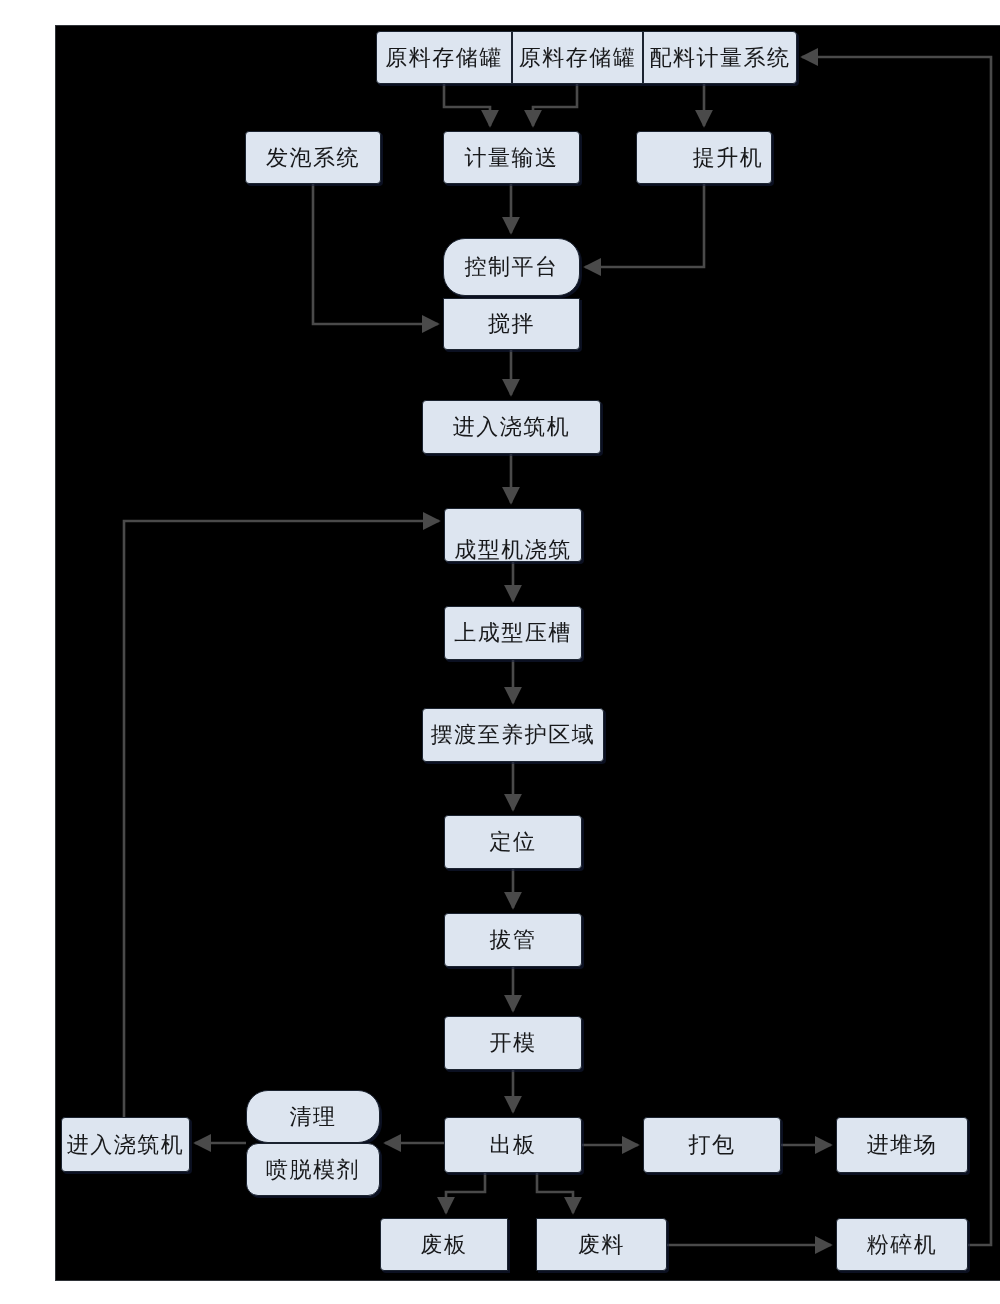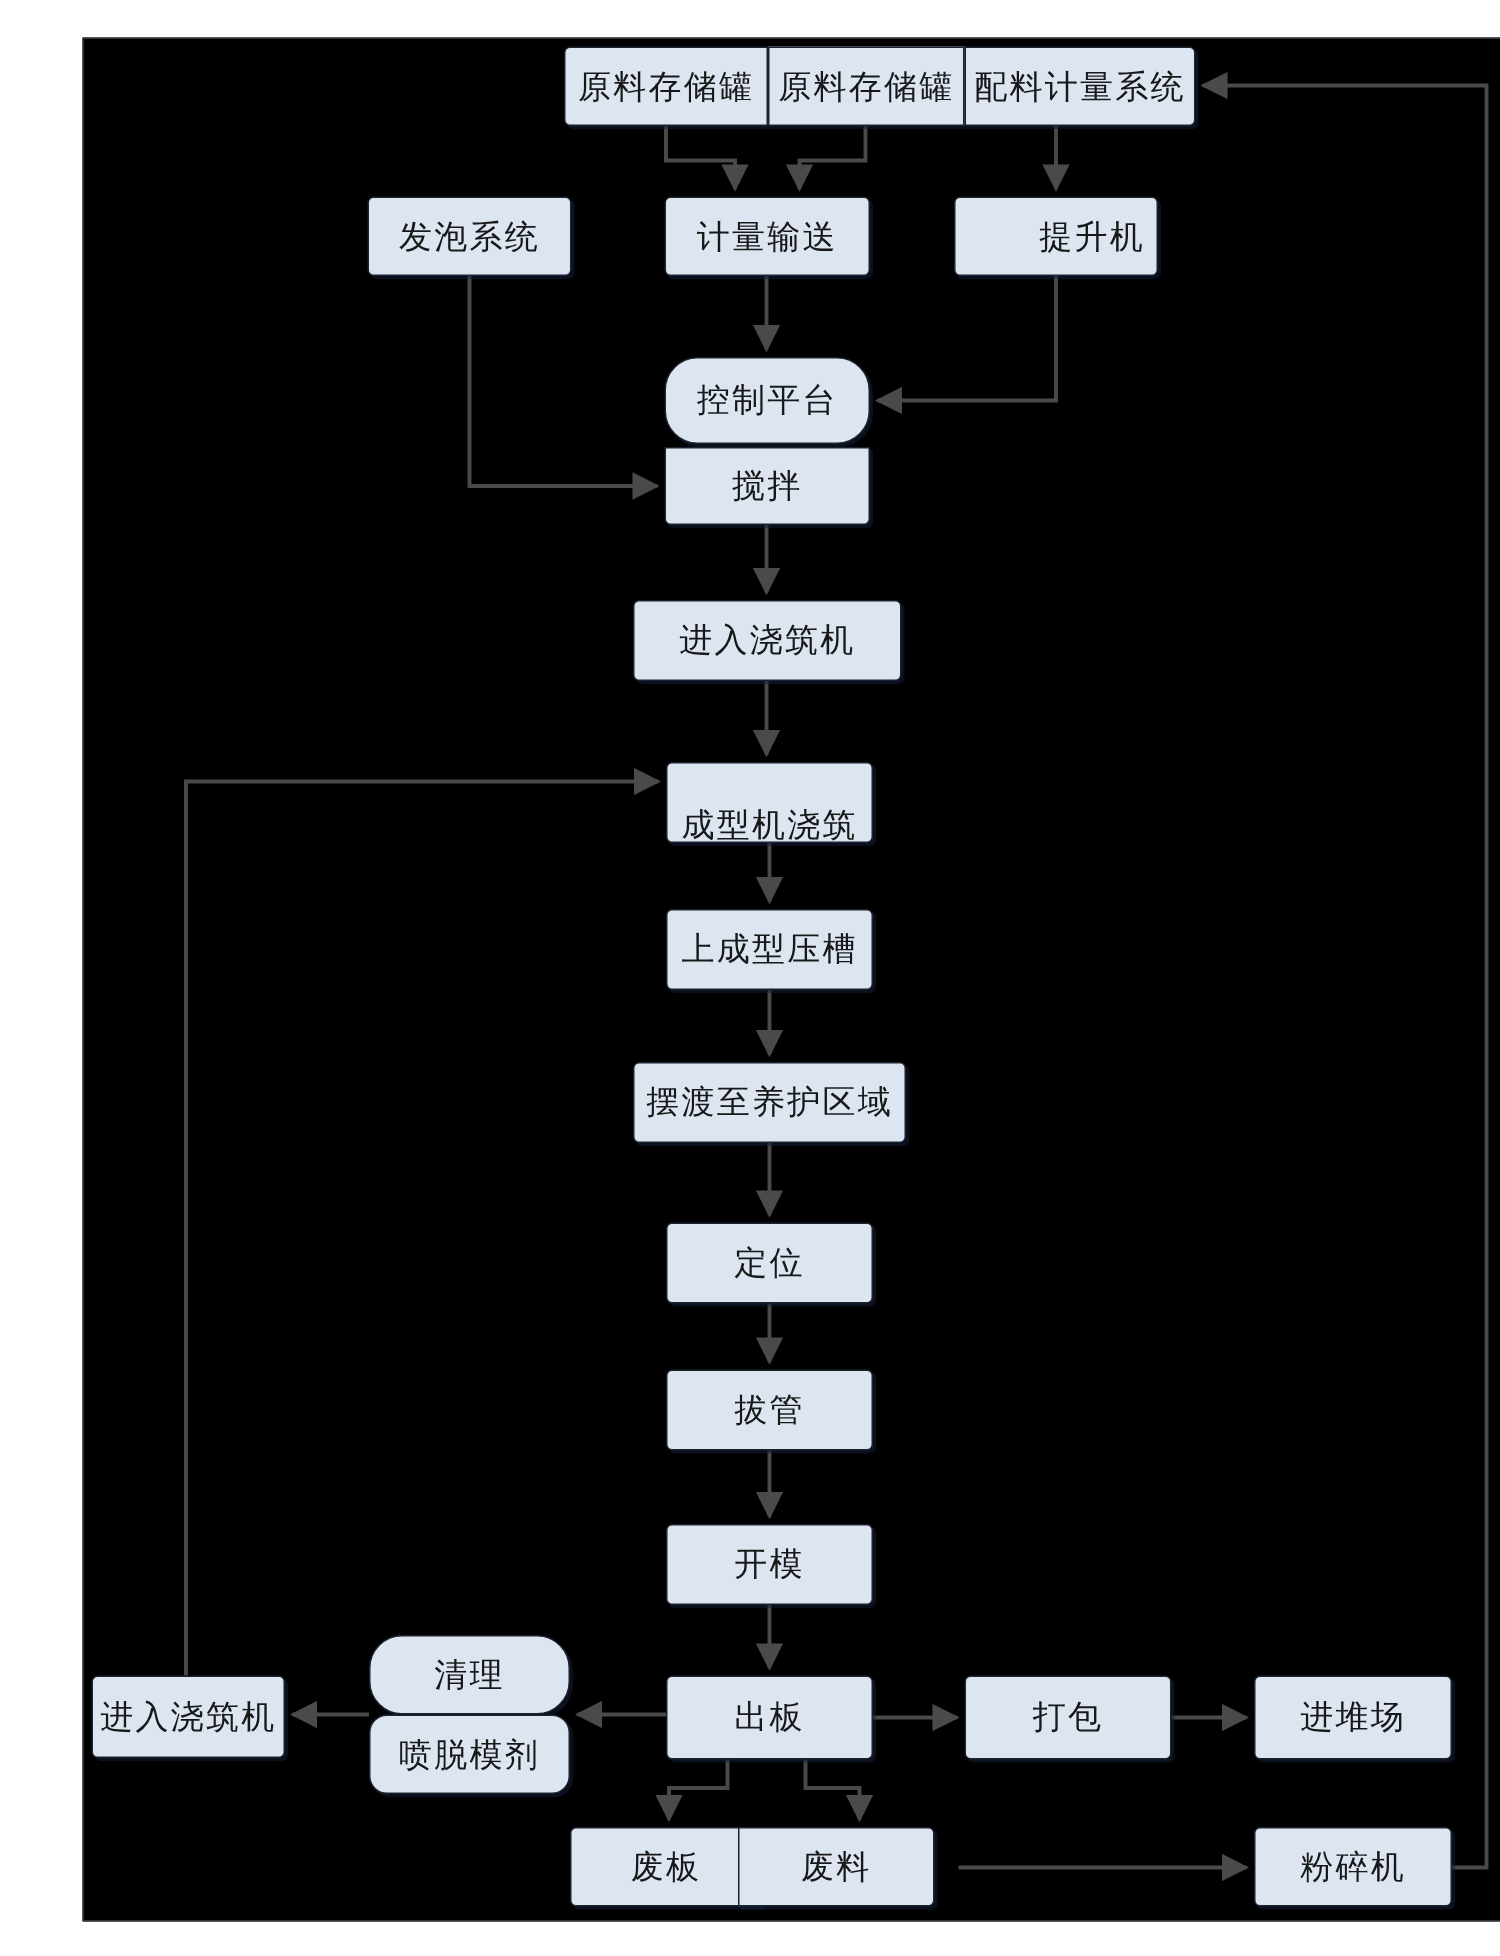--- a/index.html
+++ b/index.html
@@ -196,20 +196,20 @@
       </div>
       <div class="node" style="left: 615px; top: 1117px; width: 138px; height: 56px;">
         <span>打包</span>
       </div>
       <div class="node" style="left: 808px; top: 1117px; width: 132px; height: 56px;">
         <span>进堆场</span>
       </div>
       <div class="node flat-right" style="left: 352px; top: 1218px; width: 128px; height: 53px;">
         <span>废板</span>
       </div>
-      <div class="node flat-left" style="left: 464px; top: 1218px; width: 131px; height: 53px;">
+      <div class="node flat-left" style="left: 508px; top: 1218px; width: 131px; height: 53px;">
         <span>废料</span>
       </div>
       <div class="node" style="left: 808px; top: 1218px; width: 132px; height: 53px;">
         <span>粉碎机</span>
       </div>
     </div>
 </div>
 
 </body></html>

